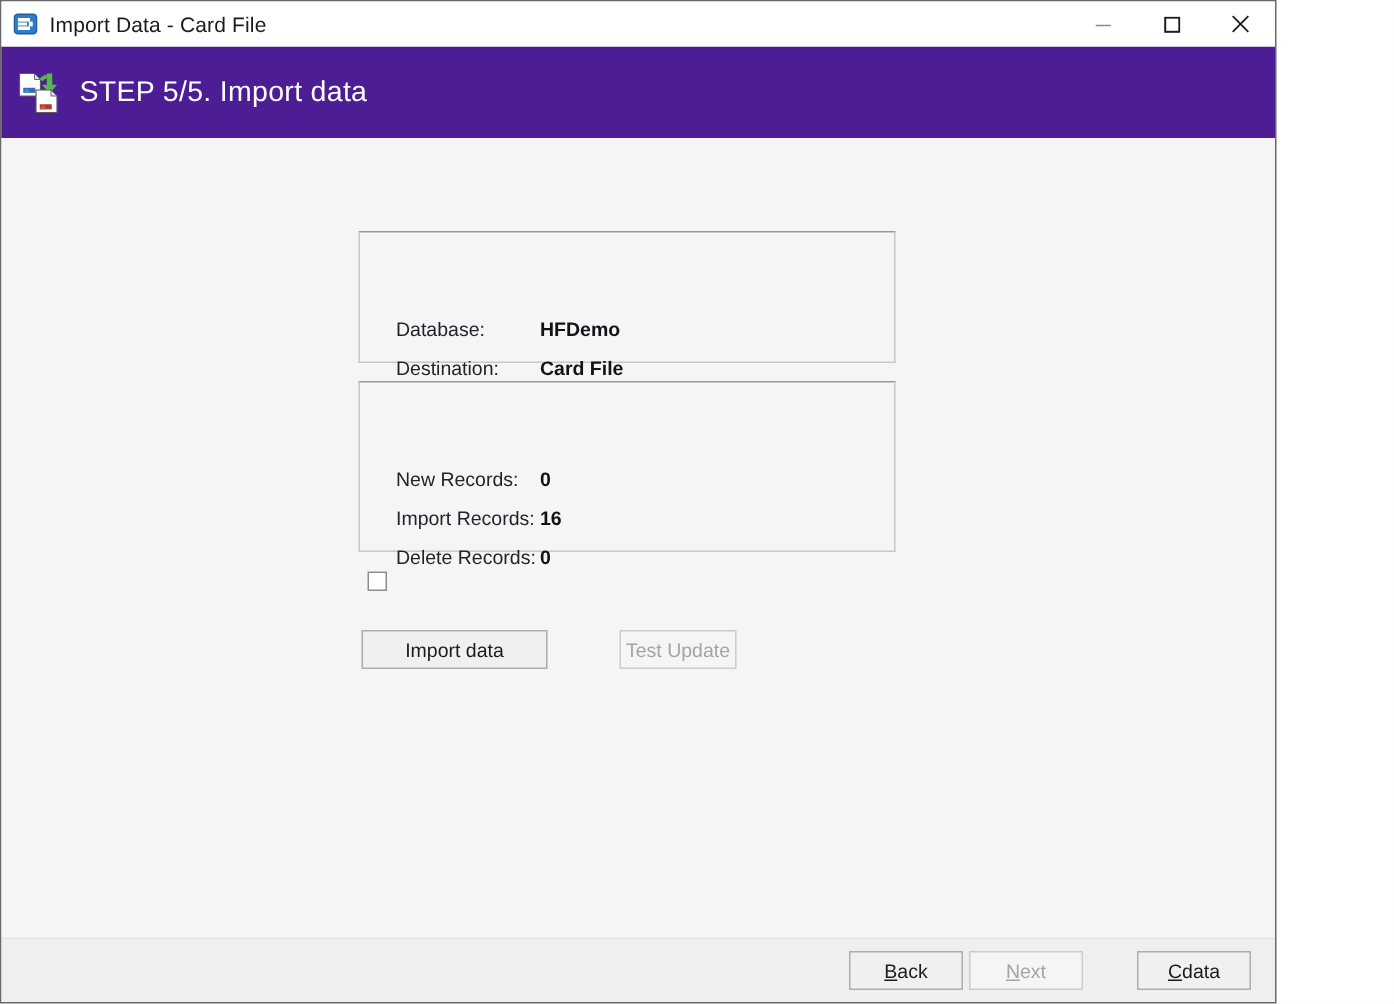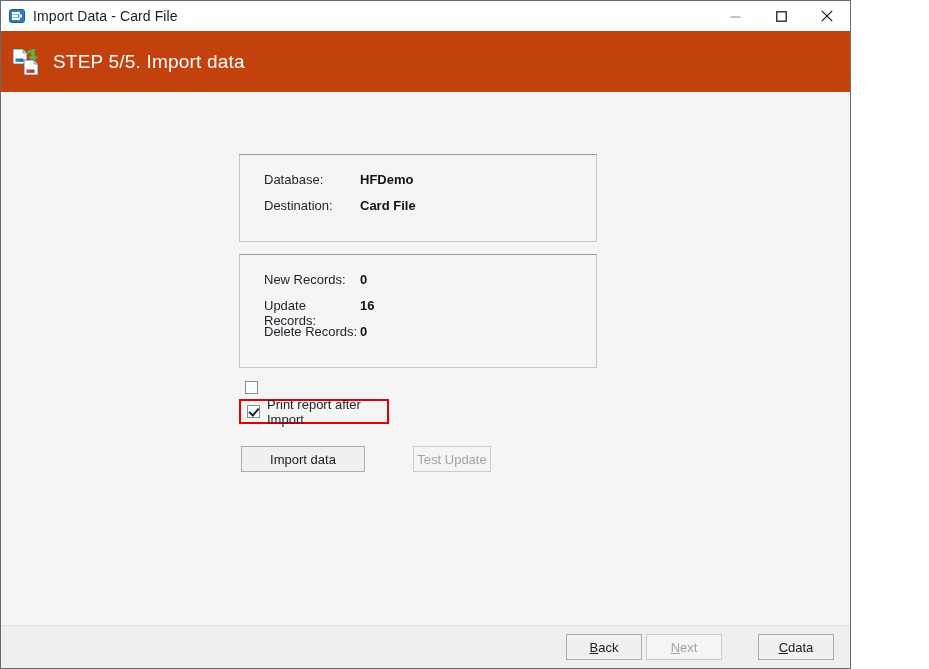--- a/index.html
+++ b/index.html
@@ -61,21 +61,21 @@
     display: flex;
     align-items: center;
     justify-content: center;
     color: #333;
   }
 
   
   #header {
     height: 61px;
     min-height: 61px;
-    background: #c2410c;
+    background: #4c1d95;
     display: flex;
     align-items: center;
     padding-left: 10px;
     box-sizing: border-box;
   }
   #header-icon {
     width: 32px;
     height: 32px;
     flex: 0 0 auto;
     margin-right: 10px;
@@ -114,20 +114,21 @@
   .info-row {
     display: flex;
     align-items: baseline;
     height: 26px;
     font-size: 13px;
   }
   .info-label {
     width: 96px;
     color: #21252b;
     flex: 0 0 auto;
+    margin-top: 40px;
   }
   .info-value {
     font-weight: bold;
     color: #111318;
   }
 
   
   #checks {
     margin-top: 8px;
     margin-left: 0px;
@@ -289,36 +290,32 @@
           <span class="info-value">Card File</span>
         </div>
       </div>
 
       <div class="info-panel" id="panel-records">
         <div class="info-row">
           <span class="info-label">New Records:</span>
           <span class="info-value">0</span>
         </div>
         <div class="info-row">
-          <span class="info-label">Update Records:</span>
+          <span class="info-label">Import Records:</span>
           <span class="info-value">16</span>
         </div>
         <div class="info-row">
           <span class="info-label">Delete Records:</span>
           <span class="info-value">0</span>
         </div>
       </div>
 
       <div id="checks">
         <div class="check-row">
           <span class="cb"></span>
-        </div>
-        <div class="check-row highlight">
-          <span class="cb checked"></span>
-          <span>Print report after Import</span>
         </div>
       </div>
 
       <div id="actions">
         <div class="btn" id="btn-import">Import data</div>
         <div class="btn disabled" id="btn-test">Test Update</div>
       </div>
 
     </div>
   </div>

